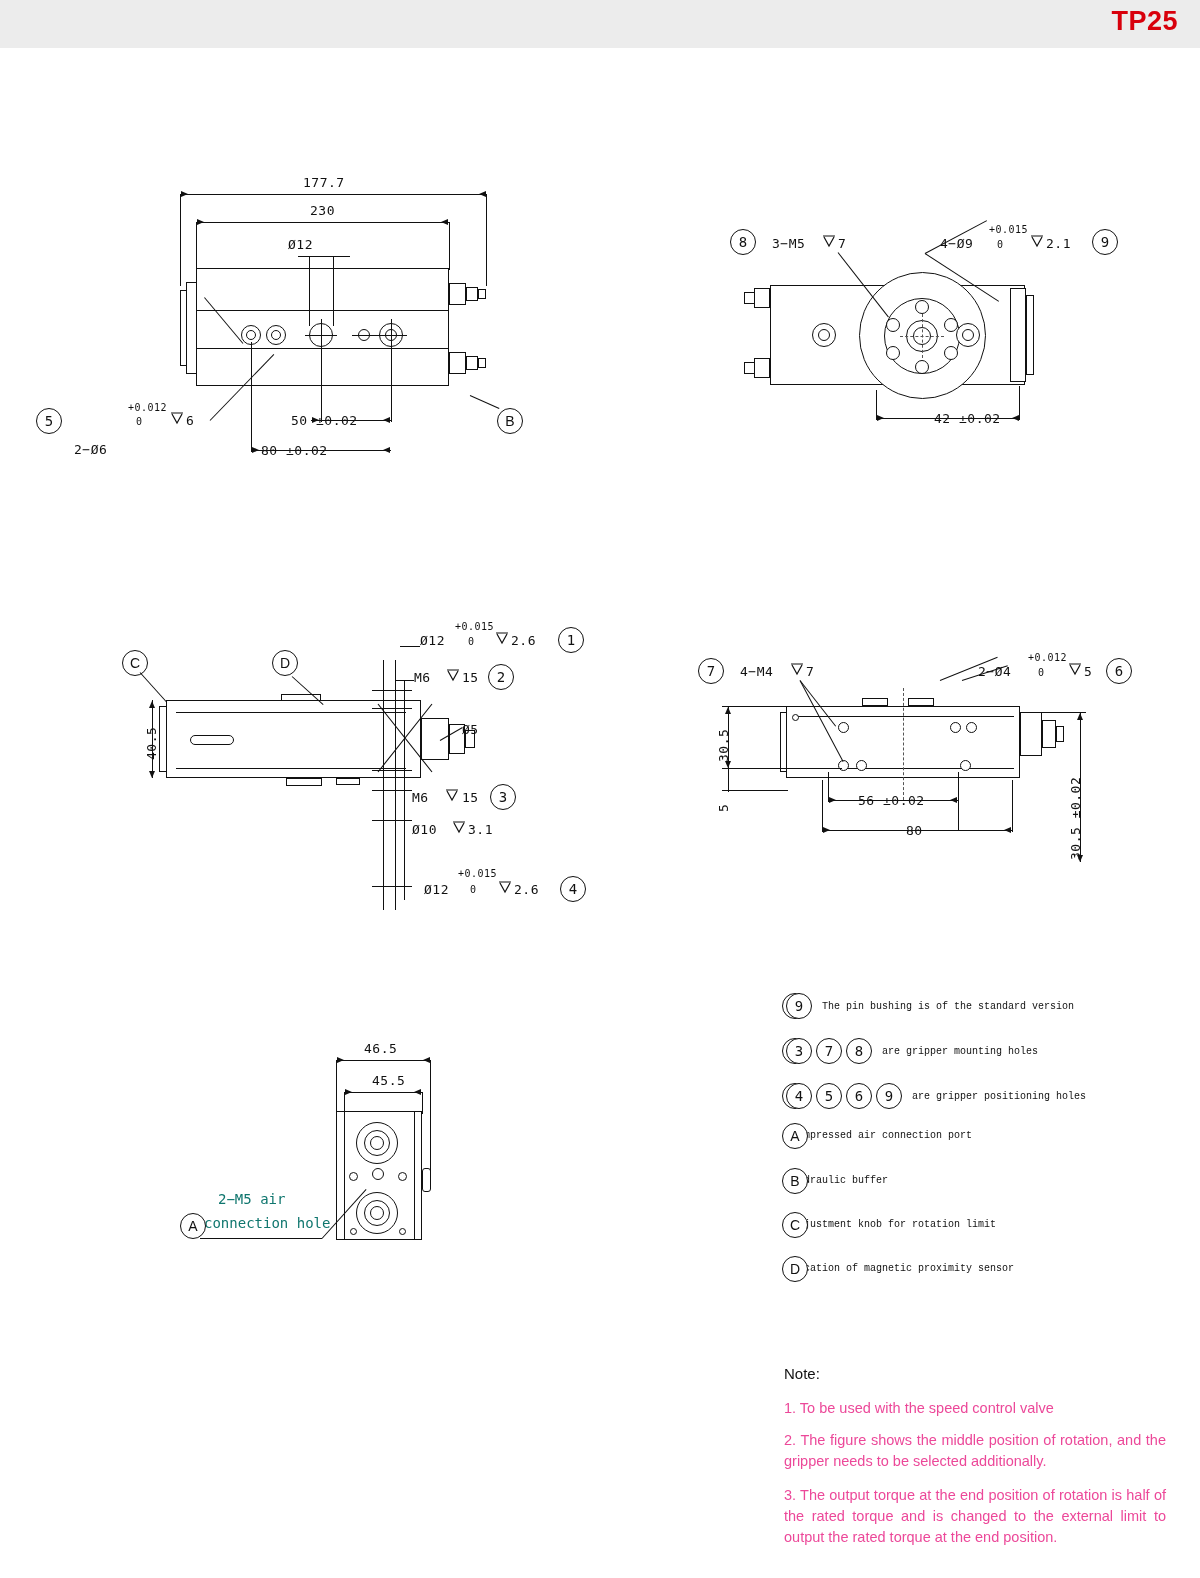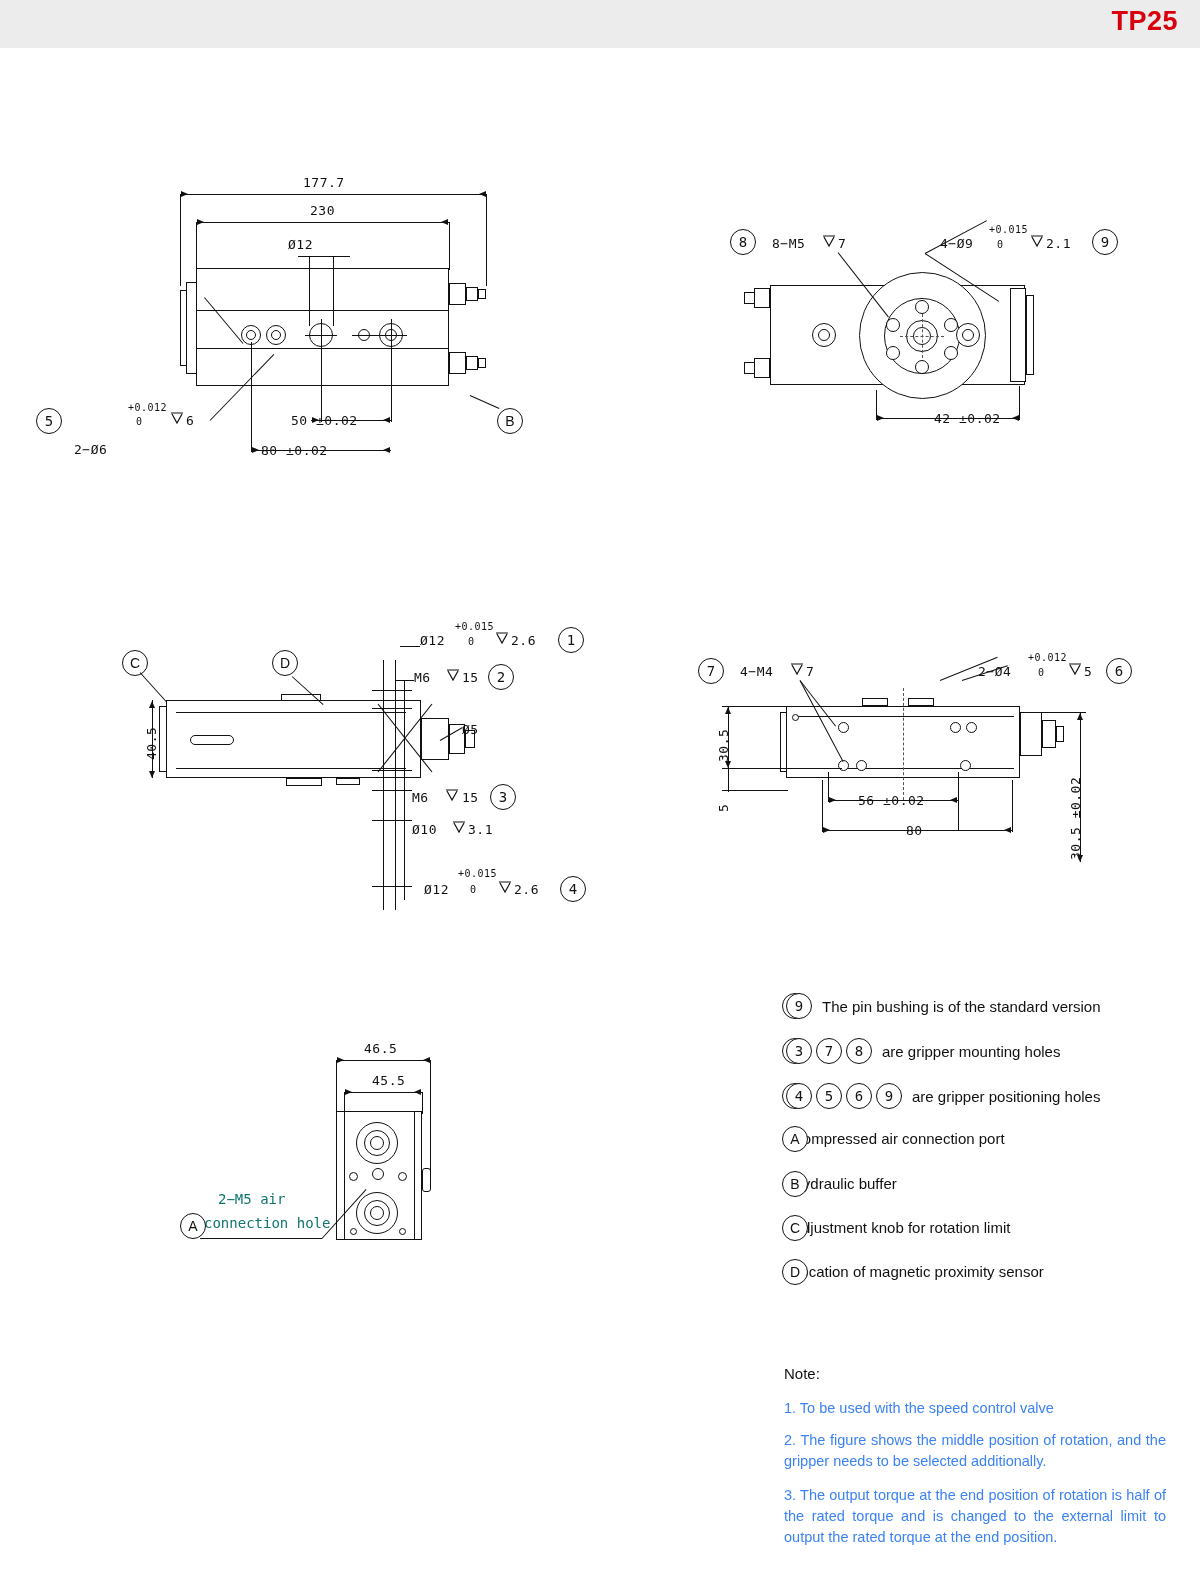--- a/index.html
+++ b/index.html
@@ -48,28 +48,28 @@
   .centerline{position:absolute;border-top:1px dashed #555;}
   .centerlinev{position:absolute;border-left:1px dashed #555;}
   .arrowL,.arrowR{position:absolute;width:0;height:0;border-top:3px solid transparent;border-bottom:3px solid transparent;}
   .arrowL{border-right:7px solid #111;}
   .arrowR{border-left:7px solid #111;}
   .arrowU,.arrowD{position:absolute;width:0;height:0;border-left:3px solid transparent;border-right:3px solid transparent;}
   .arrowU{border-bottom:7px solid #111;}
   .arrowD{border-top:7px solid #111;}
   .legend-row{position:absolute;display:flex;align-items:center;}
   .legend-txt{
-    font-family:Liberation Sans, sans-serif;font-size:15px;color:#111;
+    font-family:Liberation Mono, monospace;font-size:10px;color:#111;
     margin-left:10px;white-space:nowrap;
   }
   .note-title{
     position:absolute;font-family:"Liberation Sans",sans-serif;font-size:15px;color:#111;
   }
   .note-p{
-    position:absolute;font-family:"Liberation Sans",sans-serif;font-size:14.5px;color:#3b82f6;
+    position:absolute;font-family:"Liberation Sans",sans-serif;font-size:14.5px;color:#ec4899;
     line-height:1.45;width:385px;text-align:justify;
   }
 </style>
 </head>
 <body>
 
 <div class="hdr"></div>
 <div class="hdr-title">TP25</div>
 
 <div class="draw">
@@ -178,21 +178,21 @@
 
   <div class="circ" style="left:812px;top:323px;width:24px;height:24px;"></div>
   <div class="circ thinc" style="left:818px;top:329px;width:12px;height:12px;"></div>
   <div class="circ" style="left:956px;top:323px;width:24px;height:24px;"></div>
   <div class="circ thinc" style="left:962px;top:329px;width:12px;height:12px;"></div>
 
   <div class="centerline" style="left:900px;top:336px;width:44px;"></div>
   <div class="centerlinev" style="left:922px;top:314px;height:44px;"></div>
 
   <div class="bal" style="left:730px;top:229px;">8</div>
-  <div class="dim" style="left:772px;top:236px;">8−M5</div>
+  <div class="dim" style="left:772px;top:236px;">3−M5</div>
   <svg style="position:absolute;left:822px;top:234px;" width="14" height="14">
     <path d="M1 2 L13 2 M2 3 L7 12 L12 3" stroke="#111" stroke-width="1.2" fill="none"></path>
   </svg>
   <div class="dim" style="left:838px;top:236px;">7</div>
   <div class="lead" style="left:838px;top:252px;width:82px;transform:rotate(52deg);"></div>
 
   <div class="dim" style="left:940px;top:236px;">4−Ø9</div>
   <div class="dim sm" style="left:989px;top:224px;">+0.015</div>
   <div class="dim sm" style="left:997px;top:239px;">0</div>
   <svg style="position:absolute;left:1030px;top:234px;" width="14" height="14">

